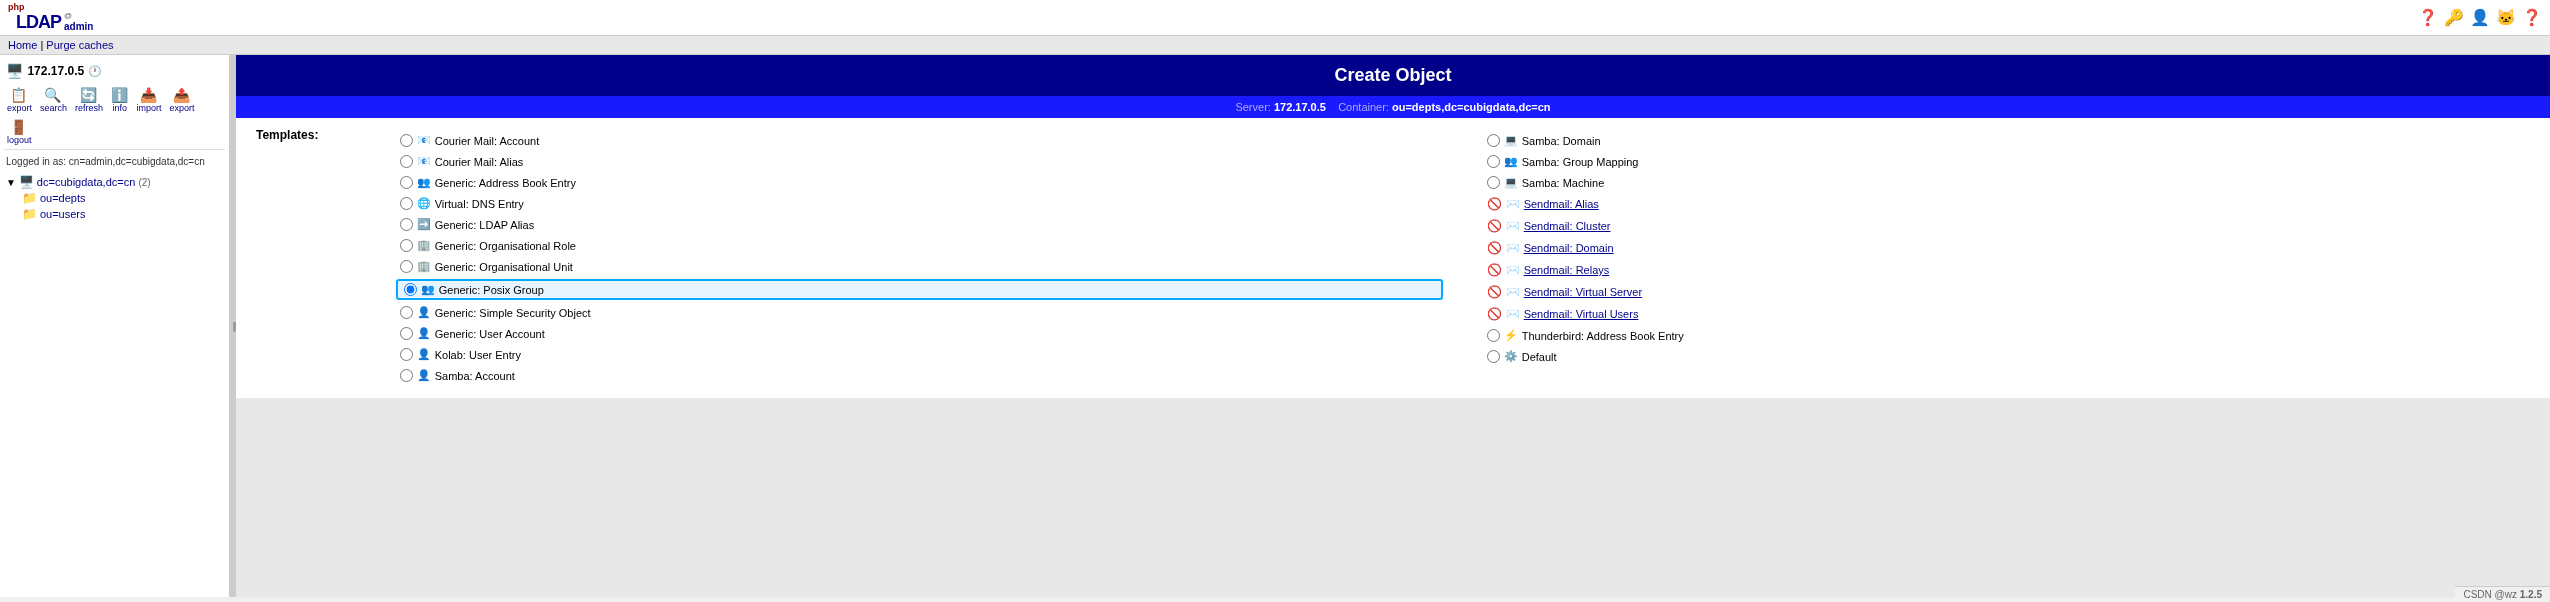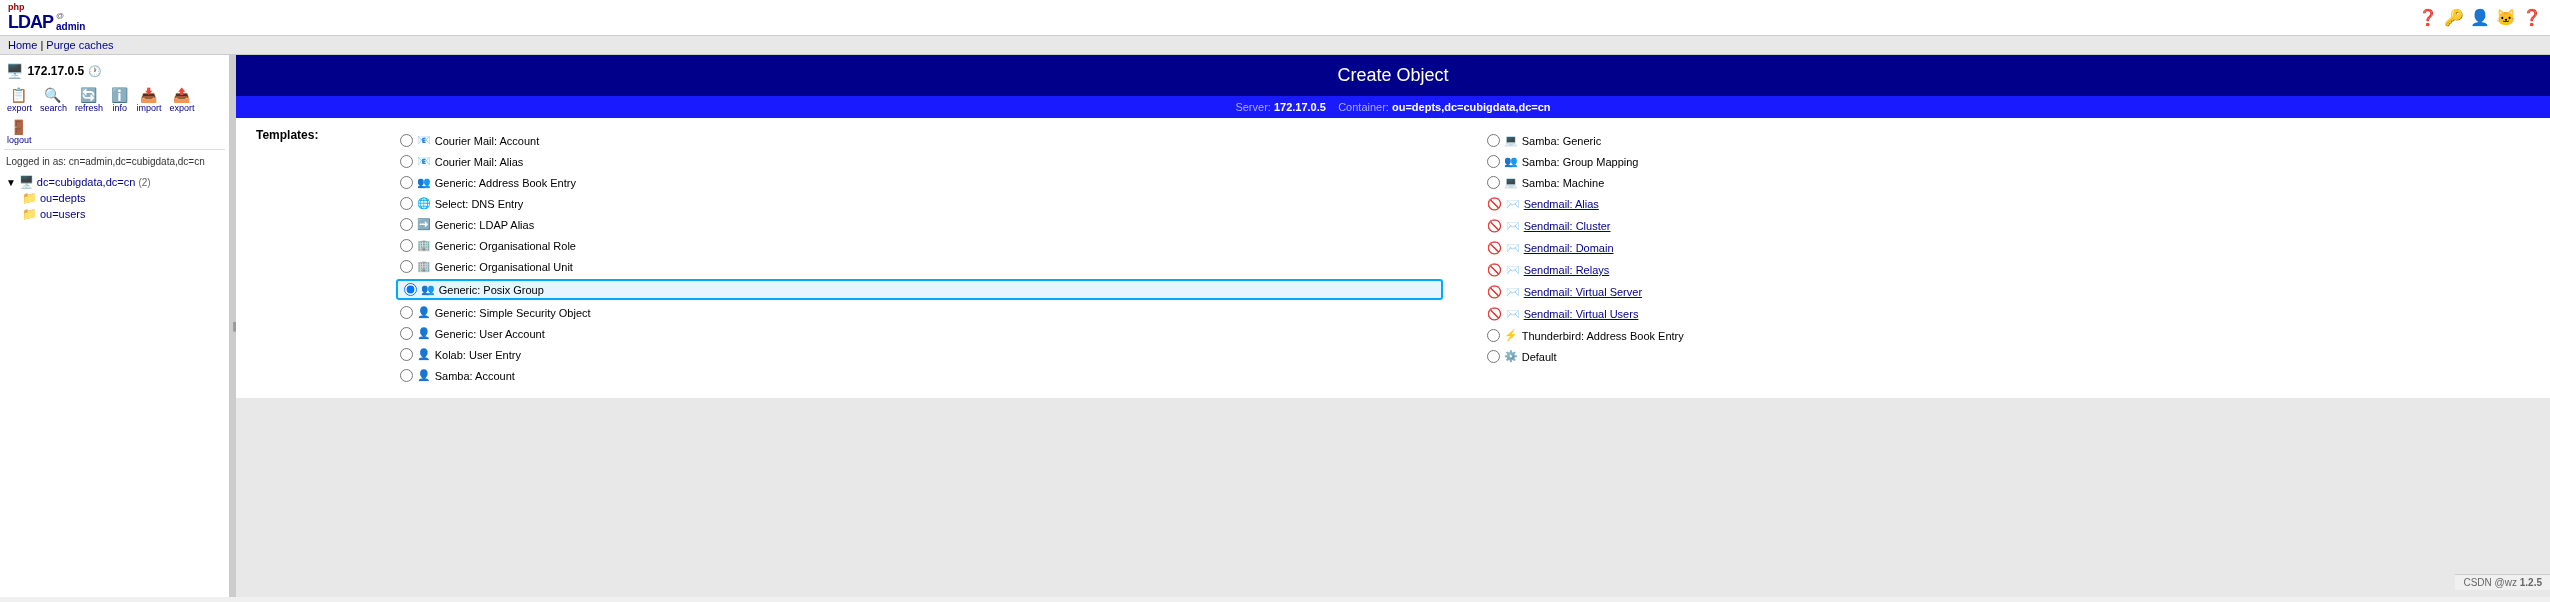--- a/index.html
+++ b/index.html
@@ -106,21 +106,21 @@
       background: #e8e8e8;
     }
 
     
     #create-object-panel {
       background: #00008b;
       color: #fff;
       text-align: center;
       padding: 10px;
       font-size: 18px;
-      font-weight: normal;
+      font-weight: bold;
     }
 
     #server-info-bar {
       background: #1a1aff;
       color: #fff;
       text-align: center;
       padding: 5px;
       font-size: 11px;
     }
 
@@ -169,21 +169,21 @@
       border: 2px solid #00aaff;
       border-radius: 3px;
       background: #e8f4ff;
     }
     .template-item input[type="radio"] { cursor: pointer; }
     .template-label { cursor: pointer; }
 
     
     #status-bar {
       position: fixed;
-      bottom: 12px;
+      bottom: 0;
       right: 0;
       background: #f0f0f0;
       border-top: 1px solid #ccc;
       padding: 2px 8px;
       font-size: 10px;
       color: #666;
     }
 
     
     .separator {
@@ -201,21 +201,21 @@
       font-size: 8px;
     }
   </style>
 </head>
 <body>
 
 <div id="top-bar">
   <div id="logo">
     <div style="display:flex; flex-direction:column; line-height:1;">
       <span style="color:#8b0000; font-size:9px; font-weight:bold;">php</span>
-      <div style="display:flex; align-items:center;">
+      <div style="display:flex; align-items:center;margin-left:8px;">
         <span style="color:#00008b; font-size:18px; font-weight:bold; letter-spacing:-1px;">LDAP</span>
         <div style="display:flex; flex-direction:column; margin-left:3px; justify-content:flex-end; line-height:1.1;">
           <span style="color:#666; font-size:8px;">@</span>
           <span style="color:#00008b; font-size:10px; font-weight:bold;text-align:center;">admin</span>
         </div>
       </div>
     </div>
   </div>
   <div id="top-icons">
     <span style="font-size:16px; cursor:pointer;">❓</span>
@@ -340,21 +340,21 @@
               <span class="template-label">Courier Mail: Alias</span>
             </div>
             <div class="template-item">
               <input type="radio" name="template" style="">
               <span>👥</span>
               <span class="template-label">Generic: Address Book Entry</span>
             </div>
             <div class="template-item">
               <input type="radio" name="template" style="">
               <span>🌐</span>
-              <span class="template-label">Select: DNS Entry</span>
+              <span class="template-label">Virtual: DNS Entry</span>
             </div>
             <div class="template-item">
               <input type="radio" name="template" style="">
               <span>➡️</span>
               <span class="template-label">Generic: LDAP Alias</span>
             </div>
             <div class="template-item">
               <input type="radio" name="template" style="">
               <span>🏢</span>
               <span class="template-label">Generic: Organisational Role</span>
@@ -388,21 +388,21 @@
               <input type="radio" name="template" style="">
               <span>👤</span>
               <span class="template-label">Samba: Account</span>
             </div>
           </div>
 
           <div class="template-col">
             <div class="template-item">
               <input type="radio" name="template" style="">
               <span>💻</span>
-              <span class="template-label">Samba: Generic</span>
+              <span class="template-label">Samba: Domain</span>
             </div>
             <div class="template-item">
               <input type="radio" name="template" style="">
               <span>👥</span>
               <span class="template-label">Samba: Group Mapping</span>
             </div>
             <div class="template-item">
               <input type="radio" name="template" style="">
               <span>💻</span>
               <span class="template-label">Samba: Machine</span>

